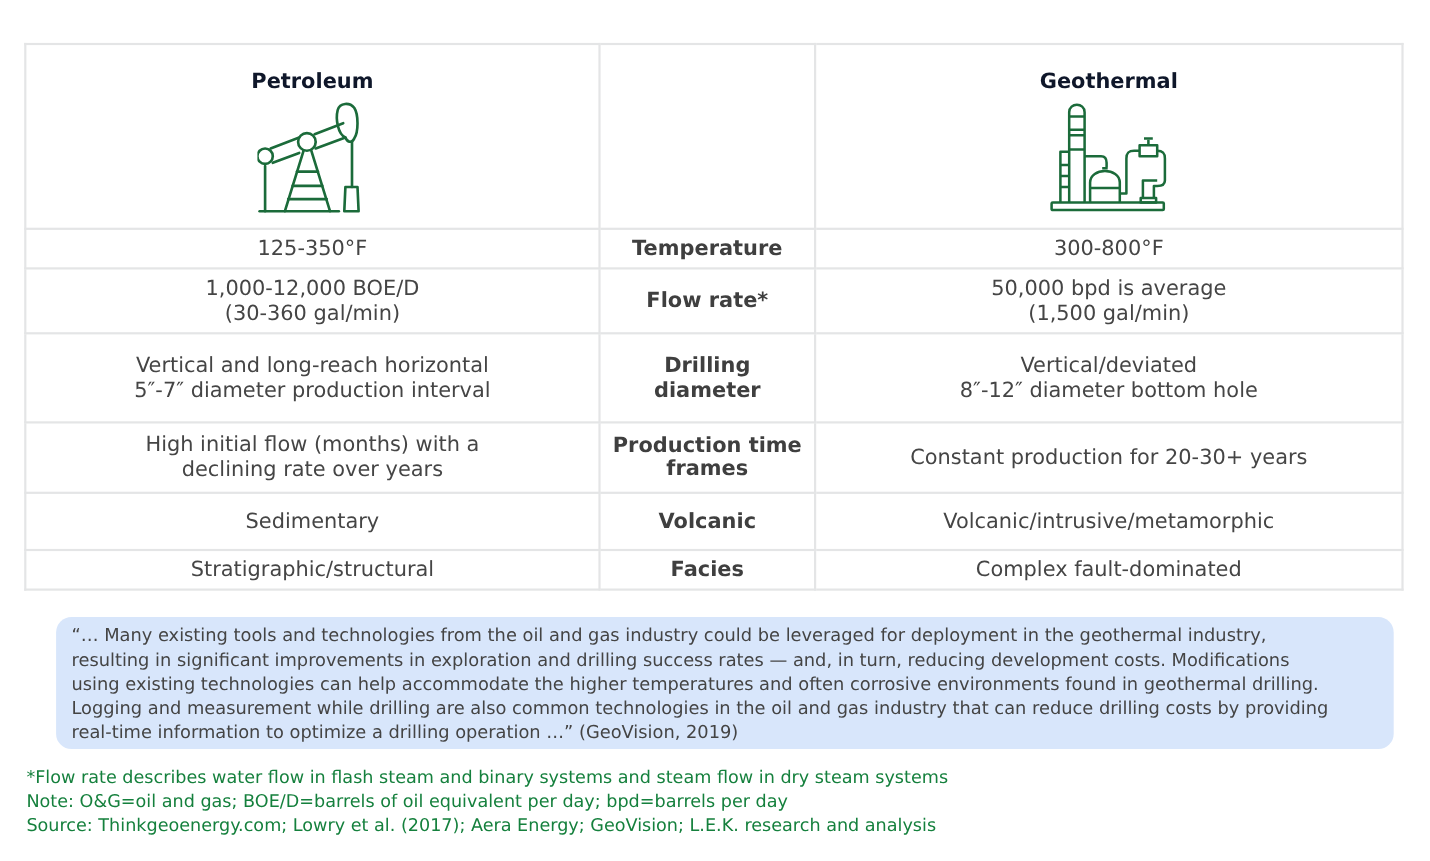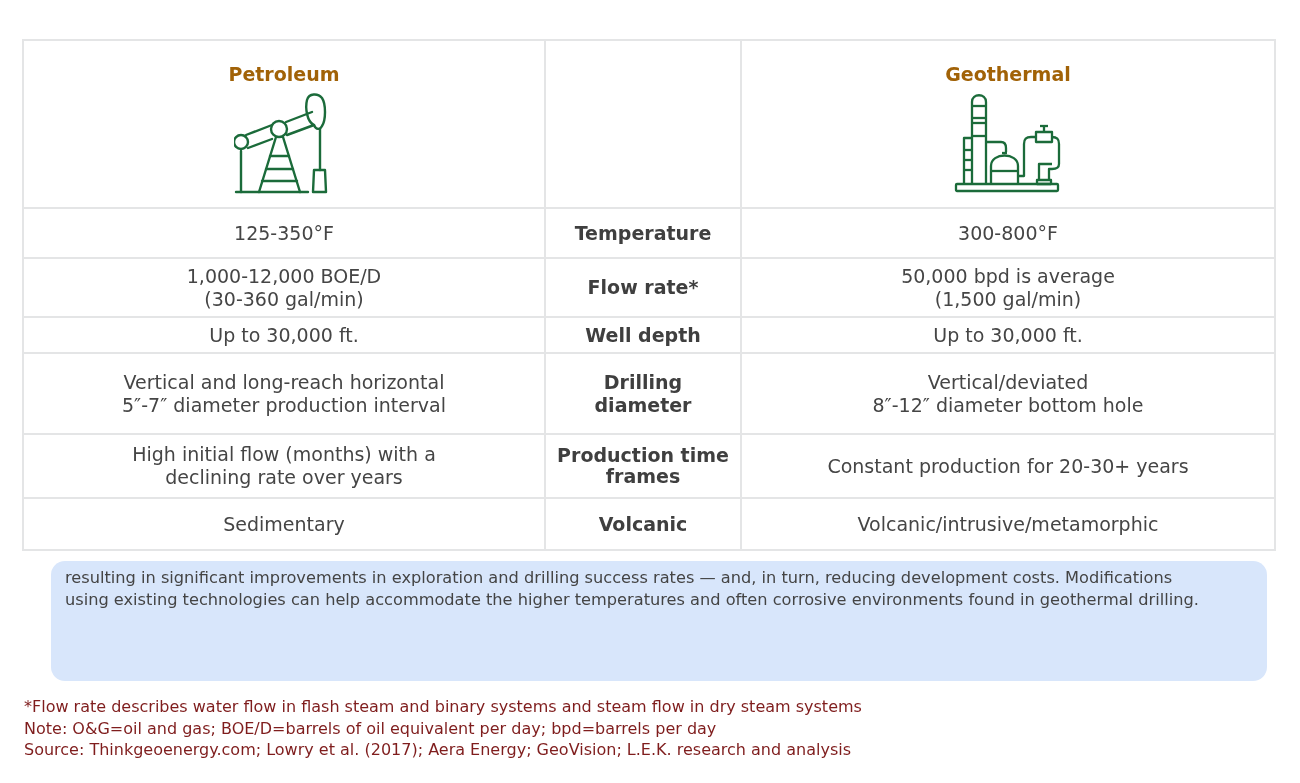--- a/index.html
+++ b/index.html
@@ -1,24 +1,24 @@
 <!DOCTYPE html>
 <html><head>
 <meta charset="utf-8">
 <style>
   html,body{margin:0;padding:0;background:#ffffff;}
   body{width:1300px;height:783px;position:relative;overflow:hidden;font-family:"DejaVu Sans","Liberation Sans",sans-serif;color:#3d3d3d;}
   .tbl{position:absolute;left:22px;top:39px;width:1252px;border-collapse:collapse;table-layout:fixed;}
   .tbl td{border:2.5px solid #e4e5e6;text-align:center;vertical-align:middle;padding:0 8px;font-size:19px;line-height:23px;color:#454545;}
   .tbl td.mid{font-weight:bold;color:#3f3f3f;}
   .hdr td{height:166px;vertical-align:top;}
-  .hdr-title{display:block;margin-top:22px;font-weight:bold;font-size:19px;color:#a16207;}
+  .hdr-title{display:block;margin-top:22px;font-weight:bold;font-size:19px;color:#0f172a;}
   .icon{display:block;margin:6px auto 0 auto;}
   .quote{position:absolute;left:51px;top:561px;width:1216px;height:120px;box-sizing:border-box;background:#d8e6fb;border-radius:14px;padding:6px 14px 0 14px;font-size:16.2px;line-height:22px;color:#444;}
-  .notes{position:absolute;left:24px;top:696px;font-size:16px;line-height:21.5px;color:#7f1d1d;}
+  .notes{position:absolute;left:24px;top:696px;font-size:16px;line-height:21.5px;color:#15803d;}
   .notes div{white-space:nowrap;}
 </style>
 </head>
 <body>
 
 <table class="tbl">
   <colgroup>
       <col style="width:522px">
       <col style="width:196px">
       <col style="width:534px">
@@ -67,55 +67,58 @@
         <path d="M64 84 H70 V52 C70 46 73 45 77 45 H82"></path>
         <rect x="82" y="40" width="16" height="10"></rect>
         <line x1="90" y1="35" x2="90" y2="40"></line>
         <line x1="86" y1="34" x2="94" y2="34"></line>
         <path d="M98 45 C104 45 105 48 105 52 V72 C105 76 102 77 98 77 H95 V88"></path>
         <path d="M85 88 V72 H98"></path>
         <rect x="83" y="88" width="14" height="4"></rect>
       </svg>
     </td>
   </tr>
-  <tr style="height:50px">
+  <tr style="height:36px">
     <td>125-350°F</td>
     <td class="mid">Temperature</td>
     <td>300-800°F</td>
   </tr>
   <tr style="height:59px">
     <td><span>1,000-12,000 BOE/D</span><br><span>(30-360 gal/min)</span></td>
     <td class="mid">Flow rate*</td>
     <td><span>50,000 bpd is average</span><br><span>(1,500 gal/min)</span></td>
-  </tr>
-  <tr style="height:36px">
-    <td>Up to 30,000 ft.</td>
-    <td class="mid">Well depth</td>
-    <td>Up to 30,000 ft.</td>
   </tr>
   <tr style="height:81px">
     <td><span>Vertical and long-reach horizontal</span><br><span>5″-7″ diameter production interval</span></td>
     <td class="mid">Drilling diameter</td>
     <td><span>Vertical/deviated</span><br><span>8″-12″ diameter bottom hole</span></td>
   </tr>
   <tr style="height:64px">
     <td><span>High initial flow (months) with a</span><br><span>declining rate over years</span></td>
     <td class="mid" style="line-height:21px"><span>Production time</span><br><span>frames</span></td>
     <td>Constant production for 20-30+ years</td>
   </tr>
   <tr style="height:52px">
     <td>Sedimentary</td>
     <td class="mid">Volcanic</td>
     <td>Volcanic/intrusive/metamorphic</td>
   </tr>
+  <tr style="height:36px">
+    <td>Stratigraphic/structural</td>
+    <td class="mid">Facies</td>
+    <td>Complex fault-dominated</td>
+  </tr>
 </tbody>
   </table>
 
 <div class="quote">
+  <div>“… Many existing tools and technologies from the oil and gas industry could be leveraged for deployment in the geothermal industry,</div>
   <div>resulting in significant improvements in exploration and drilling success rates — and, in turn, reducing development costs. Modifications</div>
   <div>using existing technologies can help accommodate the higher temperatures and often corrosive environments found in geothermal drilling.</div>
+  <div>Logging and measurement while drilling are also common technologies in the oil and gas industry that can reduce drilling costs by providing</div>
+  <div>real-time information to optimize a drilling operation …” (GeoVision, 2019)</div>
 </div>
 
 <div class="notes">
   <div>*Flow rate describes water flow in flash steam and binary systems and steam flow in dry steam systems</div>
   <div>Note: O&amp;G=oil and gas; BOE/D=barrels of oil equivalent per day; bpd=barrels per day</div>
   <div>Source: Thinkgeoenergy.com; Lowry et al. (2017); Aera Energy; GeoVision; L.E.K. research and analysis</div>
 </div>
 
 </body></html>

